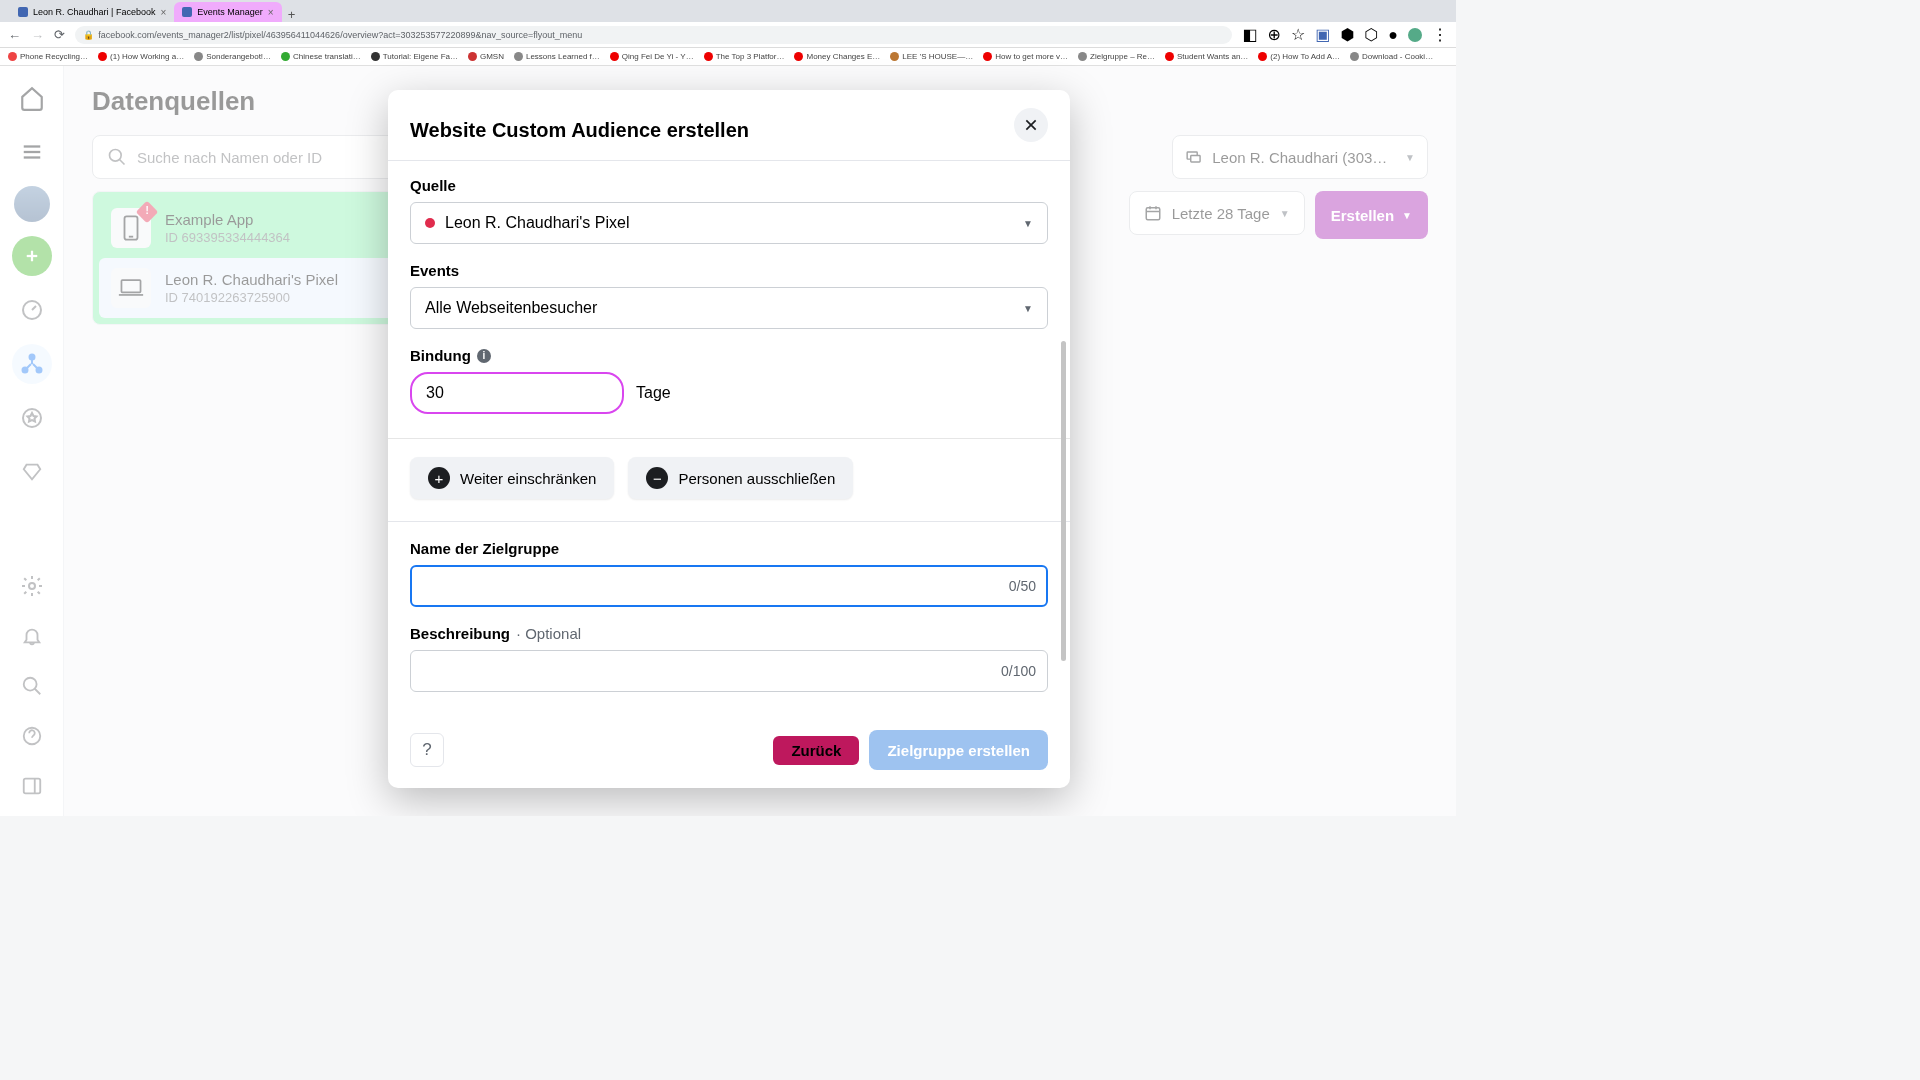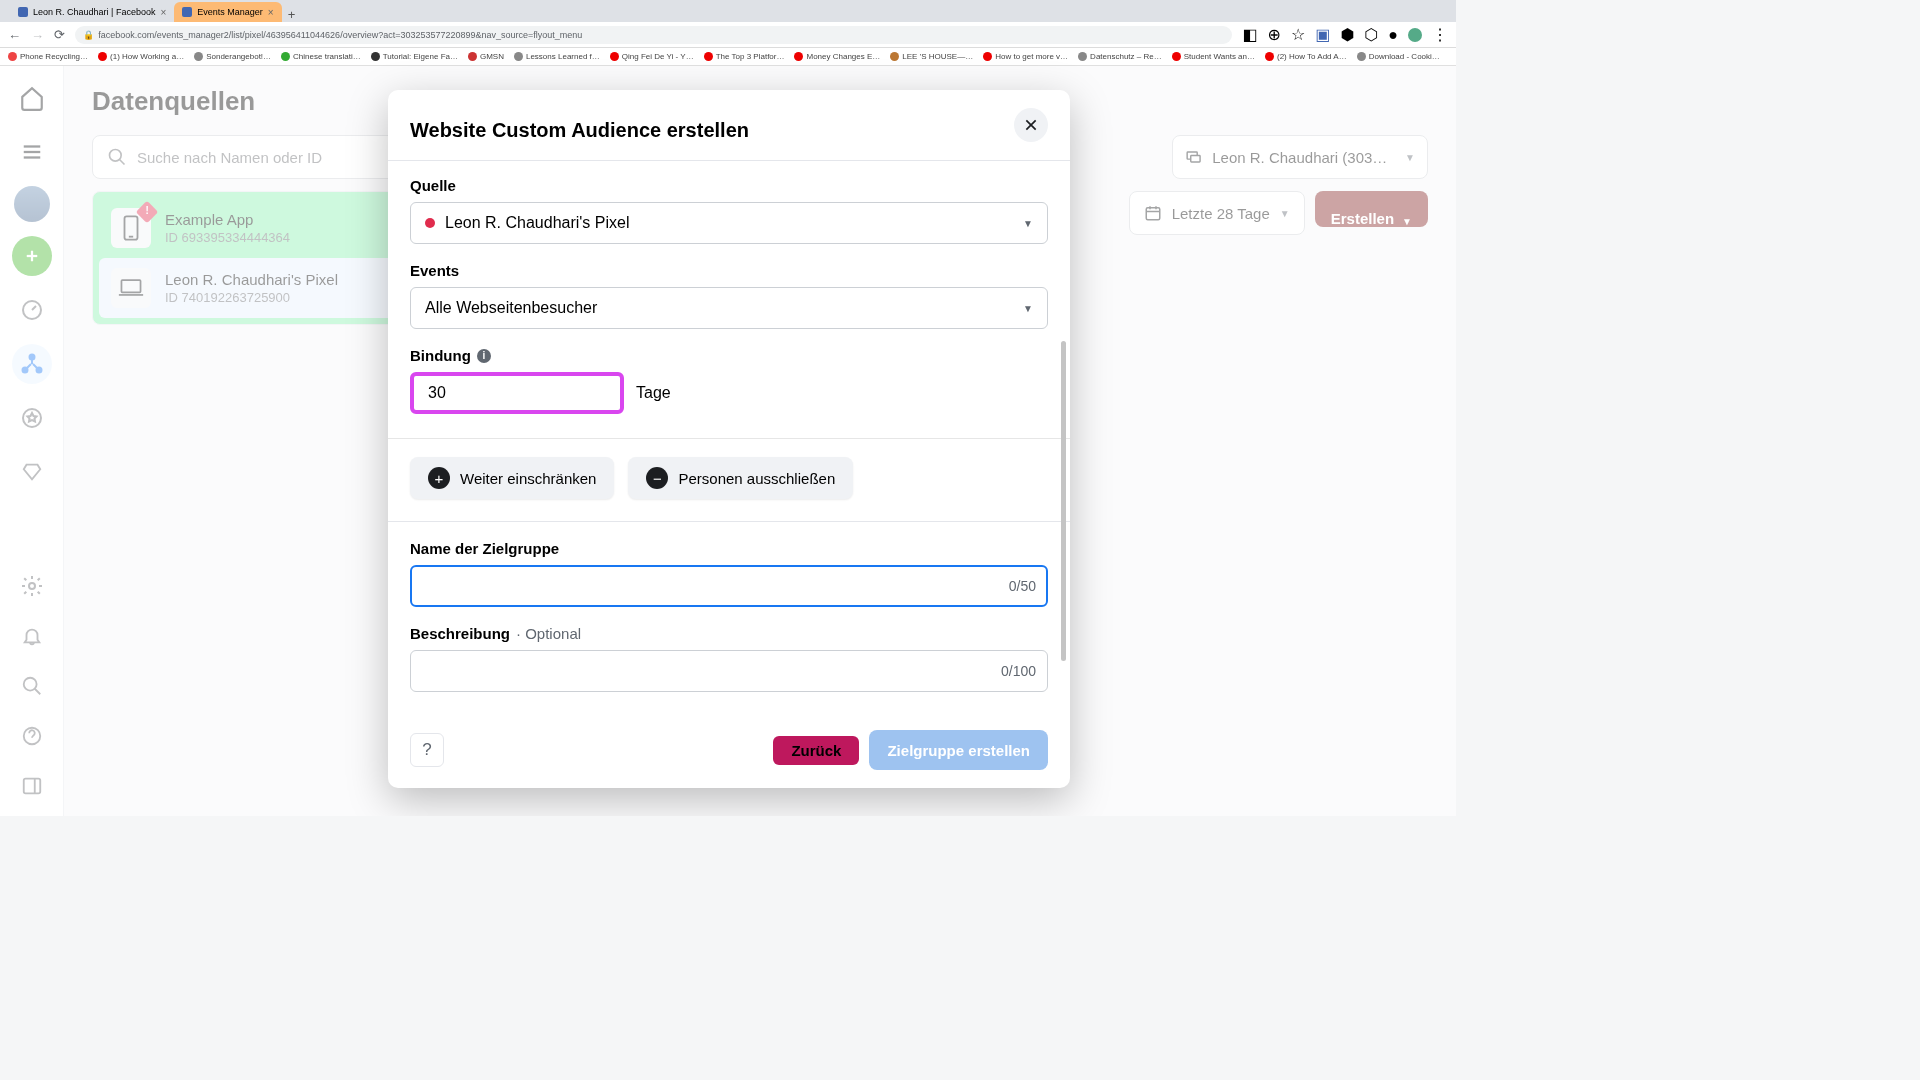--- a/index.html
+++ b/index.html
@@ -1,21 +1,21 @@
 <!DOCTYPE html>
 <html><head>
 <meta charset="utf-8">
 <style>
 * { margin: 0; padding: 0; box-sizing: border-box; font-family: -apple-system, BlinkMacSystemFont, "Segoe UI", Helvetica, Arial, sans-serif; }
 body { width: 1456px; height: 816px; overflow: hidden; background: #f5f6f7; position: relative; }
 
 
 .browser-tabs { height: 22px; background: #dee1e6; display: flex; align-items: flex-end; padding-left: 10px; }
 .tab { height: 20px; display: flex; align-items: center; padding: 0 8px; font-size: 9px; border-radius: 6px 6px 0 0; gap: 5px; }
-.tab.active { background: #fdba74; }
+.tab.active { background: #f0abfc; }
 .tab-favicon { width: 10px; height: 10px; background: #4267B2; border-radius: 2px; }
 .tab-close { font-size: 10px; color: #666; }
 .new-tab { padding: 0 6px; font-size: 13px; color: #555; }
 
 .browser-bar { height: 26px; background: #fff; border-bottom: 1px solid #dcdcdc; display: flex; align-items: center; padding: 0 8px; gap: 10px; }
 .nav-btn { color: #5f6368; font-size: 13px; }
 .url-bar { flex: 1; height: 18px; background: #f1f3f4; border-radius: 10px; display: flex; align-items: center; padding: 0 8px; font-size: 9px; color: #5f6368; gap: 4px; }
 .url-icons { display: flex; gap: 10px; align-items: center; }
 
 .bookmarks { height: 18px; background: #fff; border-bottom: 1px solid #e0e0e0; display: flex; align-items: center; padding: 0 8px; gap: 10px; font-size: 8px; color: #444; }
@@ -31,21 +31,21 @@
 .sidebar-plus { background: #42b72a; color: #fff; }
 .sidebar-bottom { margin-top: auto; margin-bottom: 10px; display: flex; flex-direction: column; gap: 10px; }
 
 .content { flex: 1; padding: 20px 28px; position: relative; }
 .page-title { font-size: 26px; font-weight: 700; margin-bottom: 18px; }
 
 .toolbar { display: flex; gap: 10px; margin-bottom: 12px; }
 .search-box { flex: 1; height: 44px; background: #fff; border: 1px solid #ccd0d5; border-radius: 8px; display: flex; align-items: center; padding: 0 14px; gap: 10px; font-size: 15px; color: #65676b; max-width: 700px; }
 .account-select { width: 256px; height: 44px; background: #fff; border: 1px solid #ccd0d5; border-radius: 8px; display: flex; align-items: center; padding: 0 12px; gap: 10px; font-size: 15px; margin-left: auto; }
 .date-btn { height: 44px; background: #fff; border: 1px solid #ccd0d5; border-radius: 8px; display: flex; align-items: center; padding: 0 14px; gap: 10px; font-size: 15px; margin-left: 42px; }
-.create-btn { height: 36px; background: #7f1d1d; color: #fff; border-radius: 8px; display: flex; align-items: flex-end; padding: 0 16px; gap: 8px; font-size: 15px; font-weight: 600; }
+.create-btn { height: 48px; background: #a21caf; color: #fff; border-radius: 8px; display: flex; align-items: center; padding: 0 16px; gap: 8px; font-size: 15px; font-weight: 600; }
 
 .sources-panel { background: #86efac; border: 1px solid #e4e6eb; border-radius: 8px; padding: 6px; max-width: 700px; }
 .source-item { display: flex; align-items: center; padding: 10px 12px; border-radius: 6px; gap: 14px; }
 .source-item.selected { background: #e7f1fd; }
 .source-icon-wrap { width: 40px; height: 40px; background: #f0f2f5; border-radius: 6px; display: flex; align-items: center; justify-content: center; position: relative; }
 .source-icon-wrap .warn-badge { position: absolute; top: -4px; right: -4px; width: 16px; height: 16px; background: #e02c4d; border-radius: 3px; transform: rotate(45deg); }
 .warn-badge::after { content: "!"; position: absolute; transform: rotate(-45deg); color: #fff; font-size: 10px; font-weight: 700; top: 1px; left: 5px; }
 .source-name { font-size: 15px; font-weight: 500; }
 .source-id { font-size: 13px; color: #65676b; margin-top: 2px; }
 
@@ -59,21 +59,21 @@
 .modal-body { padding: 16px 22px 8px; position: relative; }
 .scroll-indicator { position: absolute; right: 4px; top: 180px; width: 5px; height: 320px; background: #c4c4c4; border-radius: 3px; }
 .section-label { font-size: 15px; font-weight: 600; margin-bottom: 8px; display: flex; align-items: center; gap: 6px; }
 .optional { font-weight: 400; color: #606770; }
 .info-icon { width: 14px; height: 14px; border-radius: 50%; background: #606770; color: #fff; font-size: 10px; display: inline-flex; align-items: center; justify-content: center; }
 .select-box { height: 42px; border: 1px solid #ccd0d5; border-radius: 6px; display: flex; align-items: center; padding: 0 14px; justify-content: space-between; font-size: 16px; margin-bottom: 18px; }
 .select-box .pixel-dot { width: 10px; height: 10px; background: #e02c4d; border-radius: 50%; margin-right: 10px; }
 .select-arrow { font-size: 10px; color: #606770; }
 
 .retention-row { display: flex; align-items: center; gap: 12px; margin-bottom: 24px; }
-.retention-input { width: 214px; height: 42px; border: 4px solid #d946ef; border-radius: 6px; padding: 0 14px; font-size: 16px; }
+.retention-input { width: 214px; height: 42px; border: 2px solid #d946ef; border-radius: 18px; padding: 0 14px; font-size: 16px; }
 .retention-label { font-size: 16px; }
 
 .rule-actions { display: flex; gap: 14px; margin-bottom: 22px; border-top: 1px solid #e6e6e6; padding-top: 18px; margin-left: -22px; margin-right: -22px; padding-left: 22px; }
 .pill-btn { height: 42px; border-radius: 8px; background: #f0f2f5; display: flex; align-items: center; padding: 0 18px; gap: 10px; font-size: 15px; box-shadow: 0 1px 2px rgba(0,0,0,0.08); }
 .pill-icon { width: 22px; height: 22px; border-radius: 50%; background: #1c1e21; color: #fff; display: flex; align-items: center; justify-content: center; font-size: 15px; }
 
 .divider { border-top: 1px solid #e4e6eb; margin: 0 -22px 18px; }
 
 .text-input-wrap { position: relative; margin-bottom: 18px; }
 .text-input { width: 100%; height: 42px; border: 1px solid #ccd0d5; border-radius: 6px; padding: 0 60px 0 14px; font-size: 15px; }
@@ -171,21 +171,21 @@
   <div class="bookmark">
       <span class="bm-icon" style="background:#b73"></span>
       <span>LEE 'S HOUSE—…</span>
     </div>
   <div class="bookmark">
       <span class="bm-icon" style="background:#e00"></span>
       <span>How to get more v…</span>
     </div>
   <div class="bookmark">
       <span class="bm-icon" style="background:#888"></span>
-      <span>Datenschutz – Re…</span>
+      <span>Zielgruppe – Re…</span>
     </div>
   <div class="bookmark">
       <span class="bm-icon" style="background:#e00"></span>
       <span>Student Wants an…</span>
     </div>
   <div class="bookmark">
       <span class="bm-icon" style="background:#e00"></span>
       <span>(2) How To Add A…</span>
     </div>
   <div class="bookmark">

